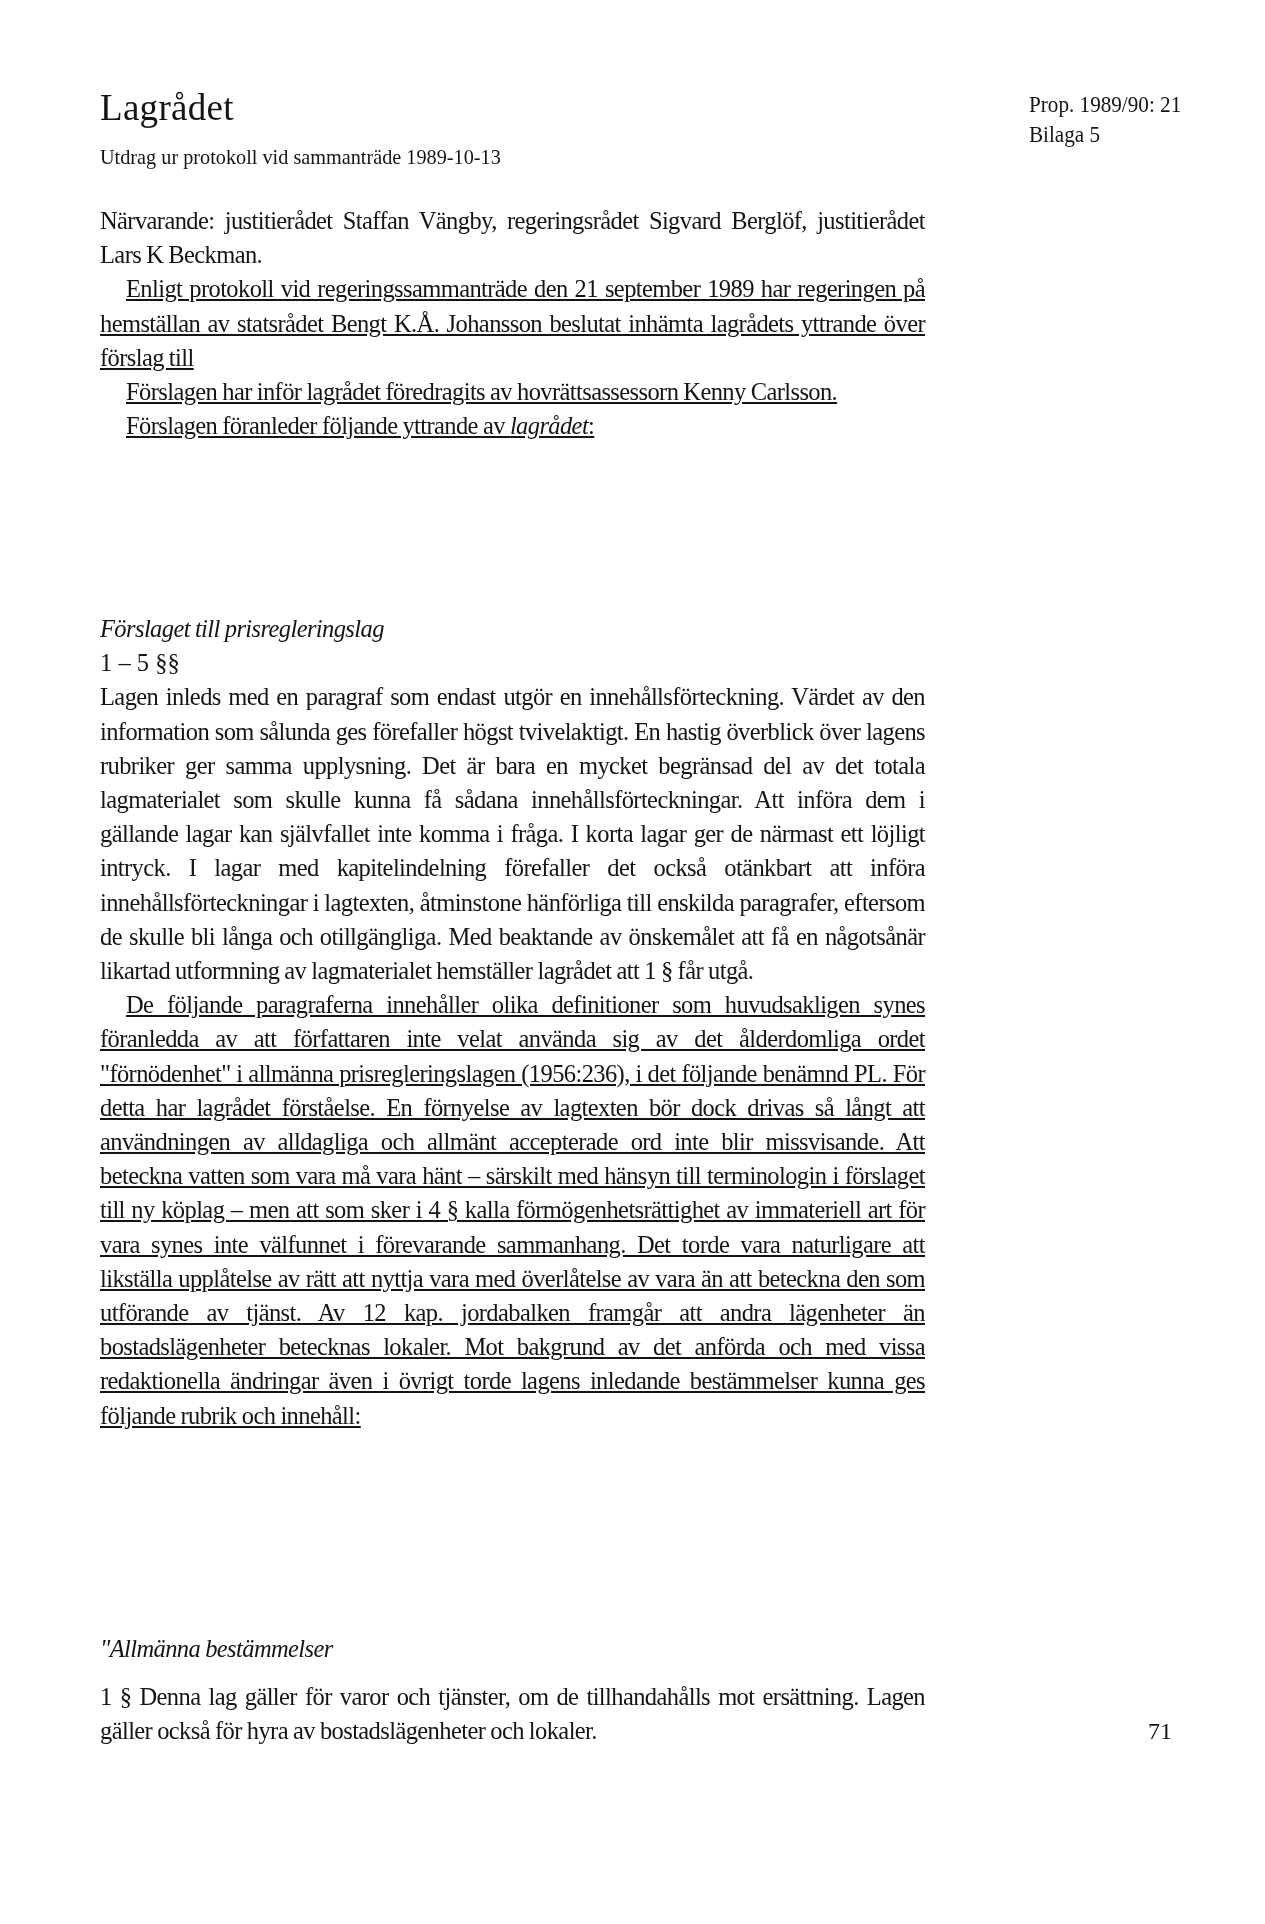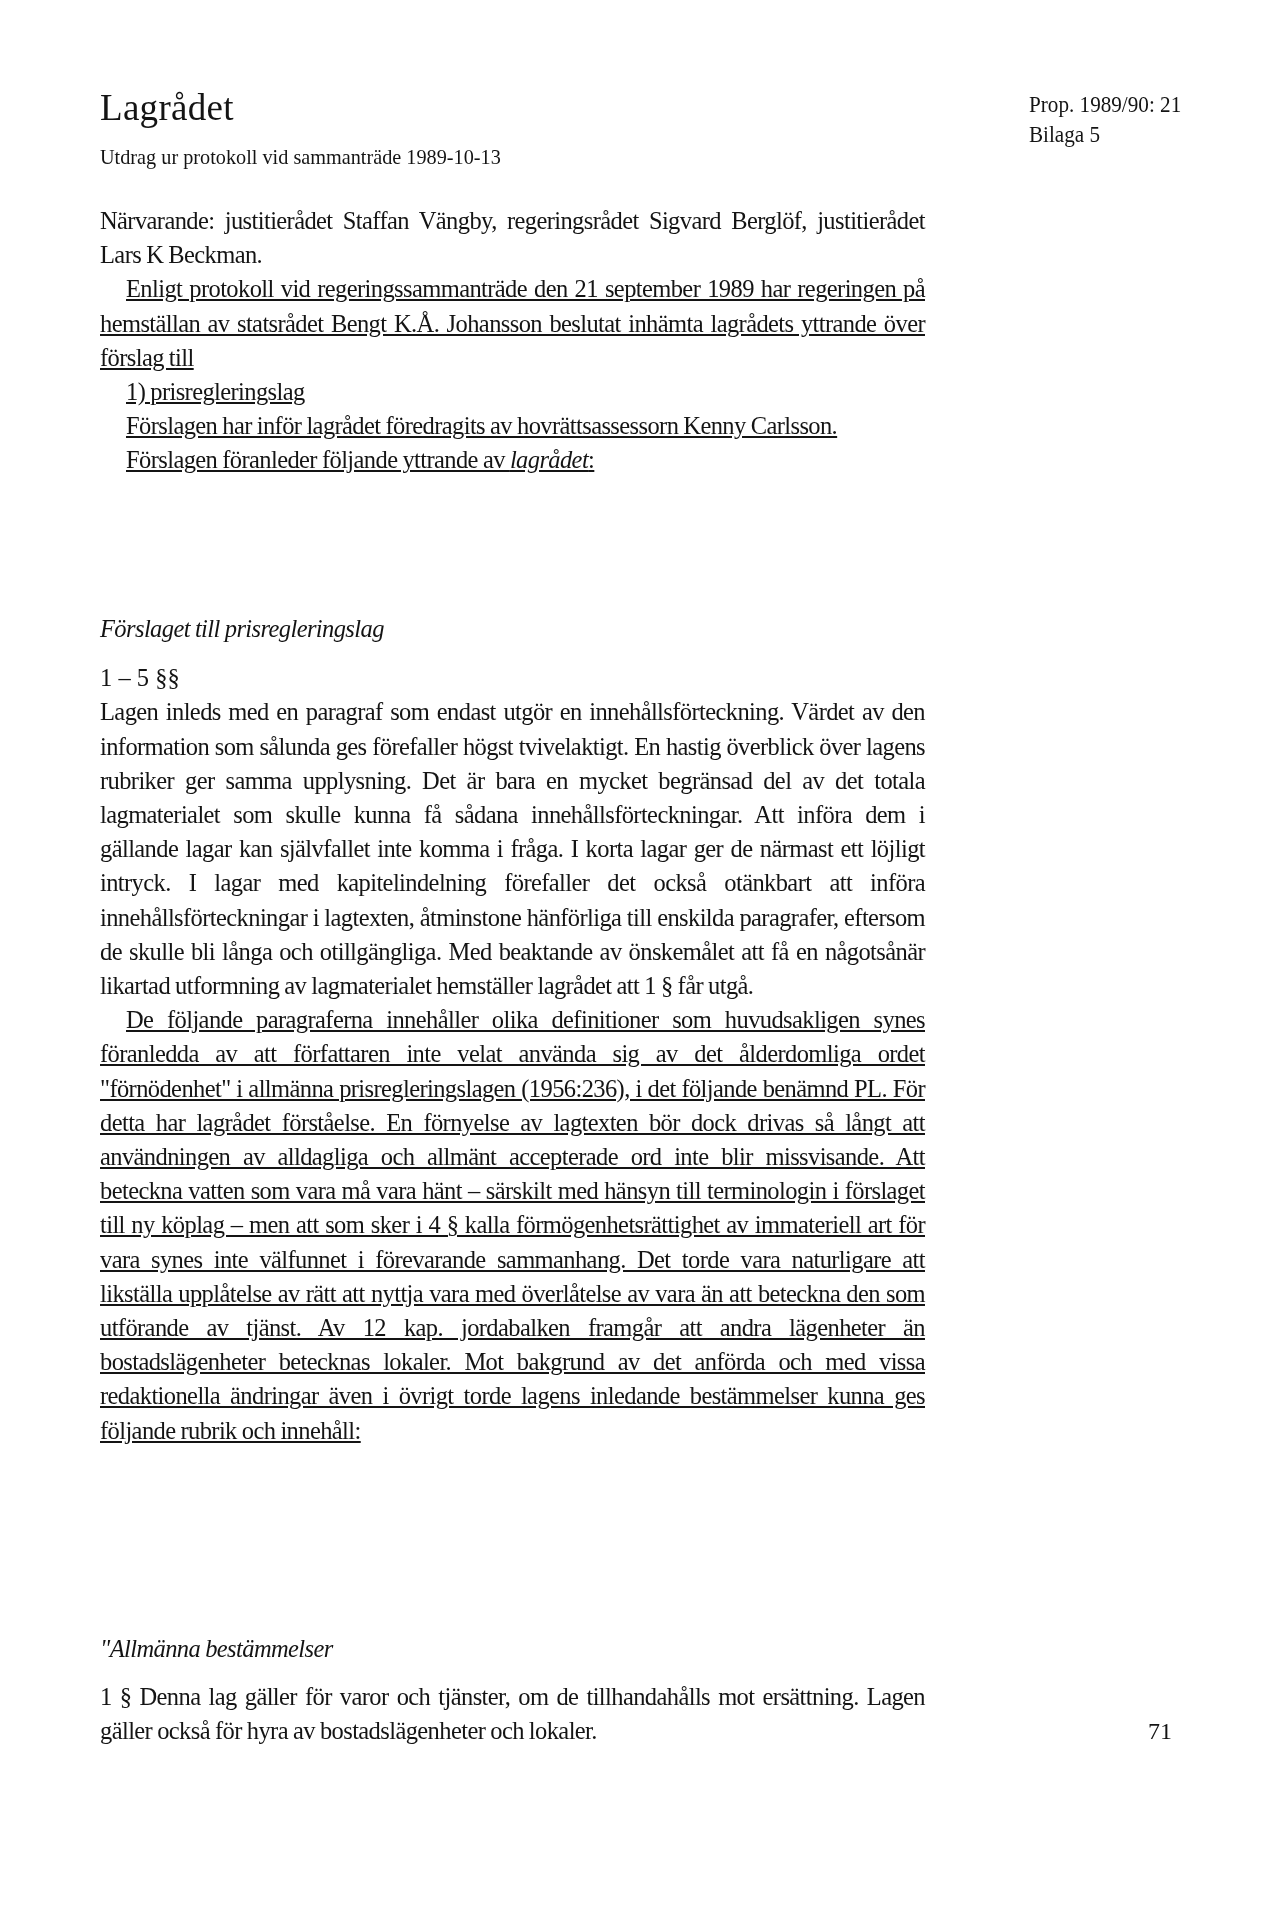--- a/index.html
+++ b/index.html
@@ -28,28 +28,27 @@
 <div class="abs title">Lagrådet</div>
 <div class="abs subtitle">Utdrag ur protokoll vid sammanträde 1989-10-13</div>
 <div class="abs prop">
   <div>Prop. 1989/90: 21</div>
   <div>Bilaga 5</div>
 </div>
 
 <div class="abs body-text" style="top:204px;">
   <p class="lastleft cond">Närvarande: justitierådet Staffan Vängby, regeringsrådet Sigvard Berglöf, justitierådet Lars K Beckman.</p>
   <p class="indent lastleft cond">Enligt protokoll vid regeringssammanträde den 21 september 1989 har regeringen på hemställan av statsrådet Bengt K.Å. Johansson beslutat inhämta lagrådets yttrande över förslag till</p>
-  <p class="indent lastleft cond">1) prisregleringslag</p>
   <p class="indent lastleft cond">Förslagen har inför lagrådet föredragits av hovrättsassessorn Kenny Carlsson.</p>
   <p class="indent lastleft cond"><span>Förslagen föranleder följande yttrande av </span><span class="heading-italic">lagrådet</span><span>:</span></p>
 </div>
 
 <div class="abs body-text" style="top:612px;">
   <p class="heading-italic lastleft cond">Förslaget till prisregleringslag</p>
-  <p class="lastleft" style="margin-top:15px;">1 – 5 §§</p>
+  <p class="lastleft" style="">1 – 5 §§</p>
   <p class="lastleft cond">Lagen inleds med en paragraf som endast utgör en innehållsförteckning. Värdet av den information som sålunda ges förefaller högst tvivelaktigt. En hastig överblick över lagens rubriker ger samma upplysning. Det är bara en mycket begränsad del av det totala lagmaterialet som skulle kunna få sådana innehållsförteckningar. Att införa dem i gällande lagar kan självfallet inte komma i fråga. I korta lagar ger de närmast ett löjligt intryck. I lagar med kapitelindelning förefaller det också otänkbart att införa innehållsförteckningar i lagtexten, åtminstone hänförliga till enskilda paragrafer, eftersom de skulle bli långa och otillgängliga. Med beaktande av önskemålet att få en någotsånär likartad utformning av lagmaterialet hemställer lagrådet att 1 § får utgå.</p>
   <p class="indent lastleft cond">De följande paragraferna innehåller olika definitioner som huvudsakligen synes föranledda av att författaren inte velat använda sig av det ålderdomliga ordet "förnödenhet" i allmänna prisregleringslagen (1956:236), i det följande benämnd PL. För detta har lagrådet förståelse. En förnyelse av lagtexten bör dock drivas så långt att användningen av alldagliga och allmänt accepterade ord inte blir missvisande. Att beteckna vatten som vara må vara hänt – särskilt med hänsyn till terminologin i förslaget till ny köplag – men att som sker i 4 § kalla förmögenhetsrättighet av immateriell art för vara synes inte välfunnet i förevarande sammanhang. Det torde vara naturligare att likställa upplåtelse av rätt att nyttja vara med överlåtelse av vara än att beteckna den som utförande av tjänst. Av 12 kap. jordabalken framgår att andra lägenheter än bostadslägenheter betecknas lokaler. Mot bakgrund av det anförda och med vissa redaktionella ändringar även i övrigt torde lagens inledande bestämmelser kunna ges följande rubrik och innehåll:</p>
 </div>
 
 <div class="abs body-text" style="top:1632px;">
   <p class="heading-italic lastleft cond">"Allmänna bestämmelser</p>
   <p class="lastleft cond" style="margin-top:14px;">1 § Denna lag gäller för varor och tjänster, om de tillhandahålls mot ersättning. Lagen gäller också för hyra av bostadslägenheter och lokaler.</p>
 </div>
 
 <div class="abs page-num">71</div>

